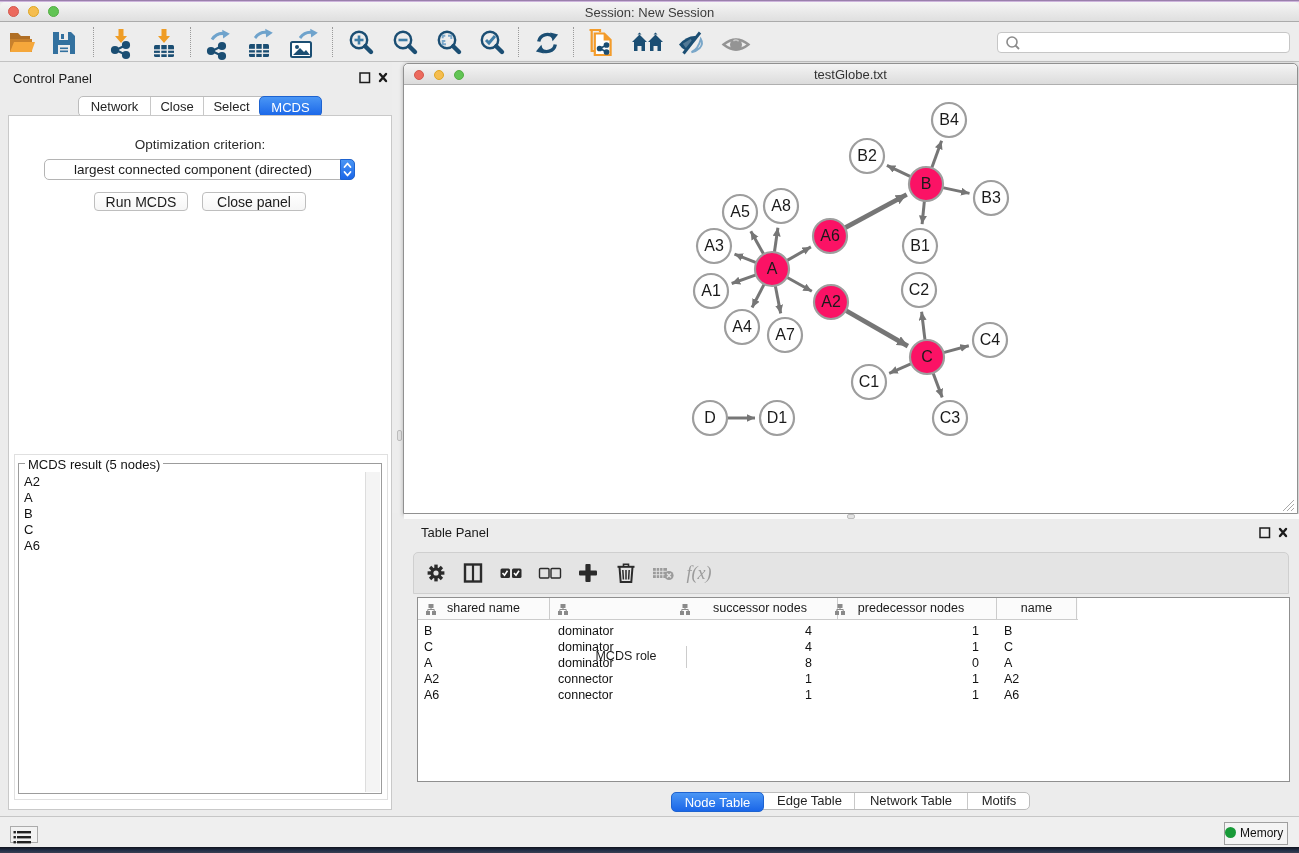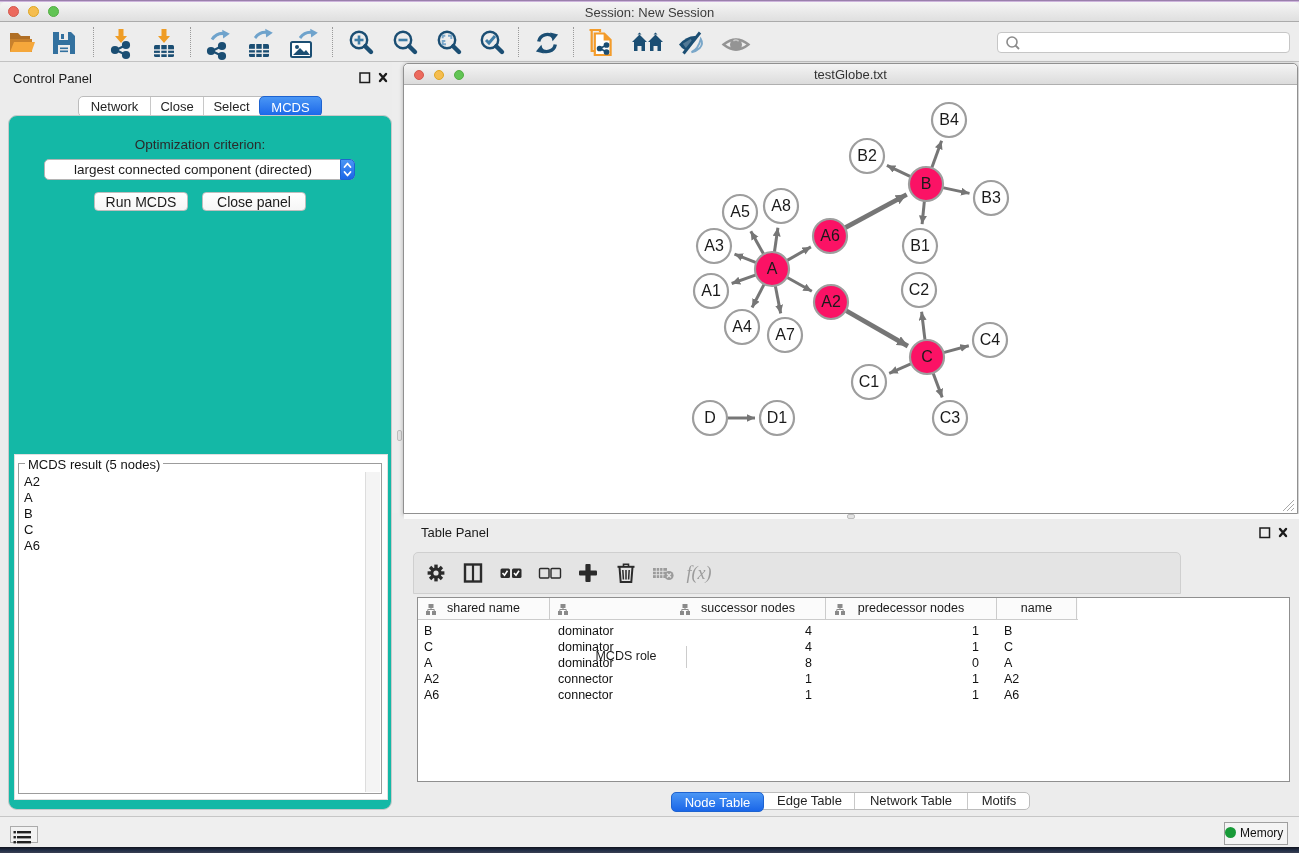--- a/index.html
+++ b/index.html
@@ -25,21 +25,21 @@
   #cp { left:0; top:62px; width:397px; height:755px; background:#ECECEC; }
   #cp-title { position:absolute; left:13px; top:9px; font-size:13px; color:#1B1B1B; }
   #cp-tabs { position:absolute; left:78px; top:34px; width:243px; height:21px;
     background:#fff; border:1px solid #BCBCBC; border-radius:5px; }
   .seg { position:absolute; top:0; height:19px; font-size:13px; color:#242424;
     text-align:center; line-height:19px; border-right:1px solid #C8C8C8; }
   #seg-mcds { position:absolute; left:180px; top:-1px; width:63px; height:21px;
     background:linear-gradient(#4A96F5,#1A66E8); border-radius:5px; color:#fff;
     font-size:13px; text-align:center; line-height:21px; border:1px solid #1E63D0; }
   #cp-pane { position:absolute; left:8px; top:53px; width:384px; height:695px;
-    background:#14b8a6; border:1px solid #C9C9C9; border-radius:9px; }
+    background:#ffffff; border:1px solid #C9C9C9; border-radius:0; }
   #opt-label { position:absolute; left:0; top:21px; width:100%; text-align:center;
     font-size:13.5px; color:#2A2A2A; }
   #combo { position:absolute; left:35px; top:43px; width:311px; height:21px;
     background:#fff; border:1px solid #B4B4B4; border-radius:5px; }
   #combo-text { position:absolute; left:13px; top:2px; font-size:13.5px; color:#1B1B1B;margin-left:16px; }
   #combo-btn { position:absolute; right:-1px; top:-1px; width:15px; height:21px;
     background:linear-gradient(#4A96F5,#1A66E8); border-radius:0 5px 5px 0;
     border:1px solid #1E63D0; }
   .btn { position:absolute; top:76px; height:19px; background:linear-gradient(#FFFFFF,#F6F6F6);
     border:1px solid #BEBEBE; border-radius:4px; font-size:14px; color:#1B1B1B;
@@ -67,21 +67,21 @@
     box-shadow:0 1px 4px rgba(0,0,0,0.25); }
   #net-title { position:absolute; left:0; top:0; width:100%; height:21px;
     background:linear-gradient(#F4F4F4,#DCDCDC); border-bottom:1px solid #AFAFAF;
     border-radius:5px 5px 0 0; }
   #net-title .t { position:absolute; top:3px; width:100%; text-align:center;
     font-size:13px; color:#333; }
   #net-canvas { position:absolute; left:0; top:22px; width:893px; height:427px; background:#fff; }
   
   #tp { left:403px; top:520px; width:896px; height:297px; background:#ECECEC; }
   #tp-title { position:absolute; left:18px; top:5px; font-size:13px; color:#1B1B1B; }
-  #tp-toolbar { position:absolute; left:10px; top:32px; width:768px; height:42px;
+  #tp-toolbar { position:absolute; left:10px; top:32px; width:876px; height:42px;
     background:#E4E4E4; border:1px solid #CFCFCF; border-radius:5px 5px 0 0; }
   #tp-table { position:absolute; left:14px; top:77px; width:873px; height:185px;
     background:#fff; border:1px solid #8F8F8F; }
   #tp-header { position:absolute; left:0; top:0; width:660px; height:22px; background:#FBFBFB;
     border-bottom:1px solid #CCC; }
   .hcell { position:absolute; top:0; height:22px; border-right:1px solid #CCC;
     font-size:12.5px; color:#1B1B1B; text-align:center; line-height:21px; }
   .rowtext { position:absolute; font-size:12.5px; color:#111; line-height:16px; }
   #tp-tabs { position:absolute; left:268px; top:272px; height:20px; }
   
@@ -449,21 +449,21 @@
           <path d="M4,0.5 L8,4.5 M8,0.5 L4,4.5" stroke="#E4E4E4" stroke-width="1.4"></path>
         </g>
 
         <text x="285" y="26" font-family="Liberation Serif, serif" font-style="italic" font-size="18" fill="#9B9B9B" text-anchor="middle">f(x)</text>
       </svg>
     </div>
     <div id="tp-table">
       <div id="tp-header">
         <div class="hcell" style="left:0;width:132px;">shared name</div>
         <div class="hcell" style="left:148px;width:121px;margin-top:48px;">MCDS role</div>
-        <div class="hcell" style="left:253px;width:155px;text-align:center;">successor nodes</div>
+        <div class="hcell" style="left:265px;width:155px;text-align:center;">successor nodes</div>
         <div class="hcell" style="left:408px;width:171px;">predecessor nodes</div>
         <div class="hcell" style="left:579px;width:80px;">name</div>
         <svg style="position:absolute;left:0;top:0;" width="440" height="22" viewBox="0 0 440 22">
           <g fill="#8A8A8A">
             <g transform="translate(8,6)">
               <rect x="2.5" y="0" width="5" height="4"></rect>
               <rect x="0" y="7" width="4" height="4"></rect>
               <rect x="6" y="7" width="4" height="4"></rect>
               <path d="M5,4 L5,5.5 M1.8,7 L1.8,5.5 L8.2,5.5 L8.2,7" stroke="#8A8A8A" fill="none" stroke-width="1"></path>
             </g>

